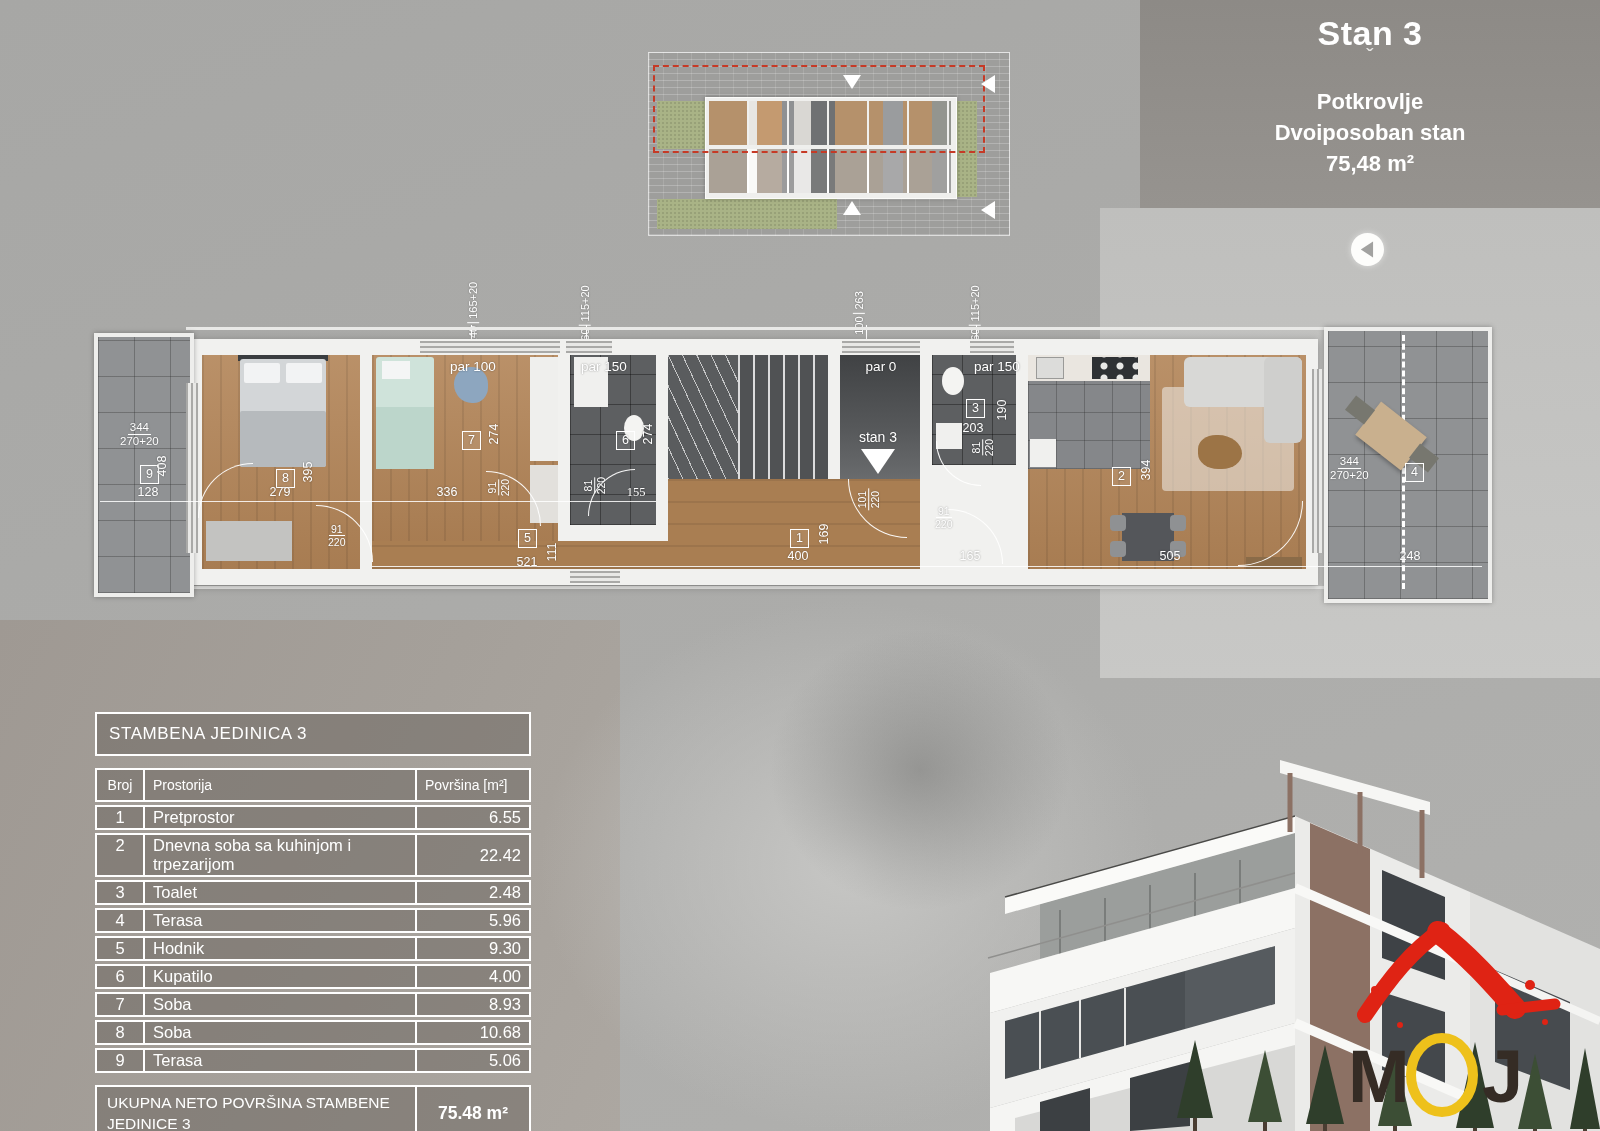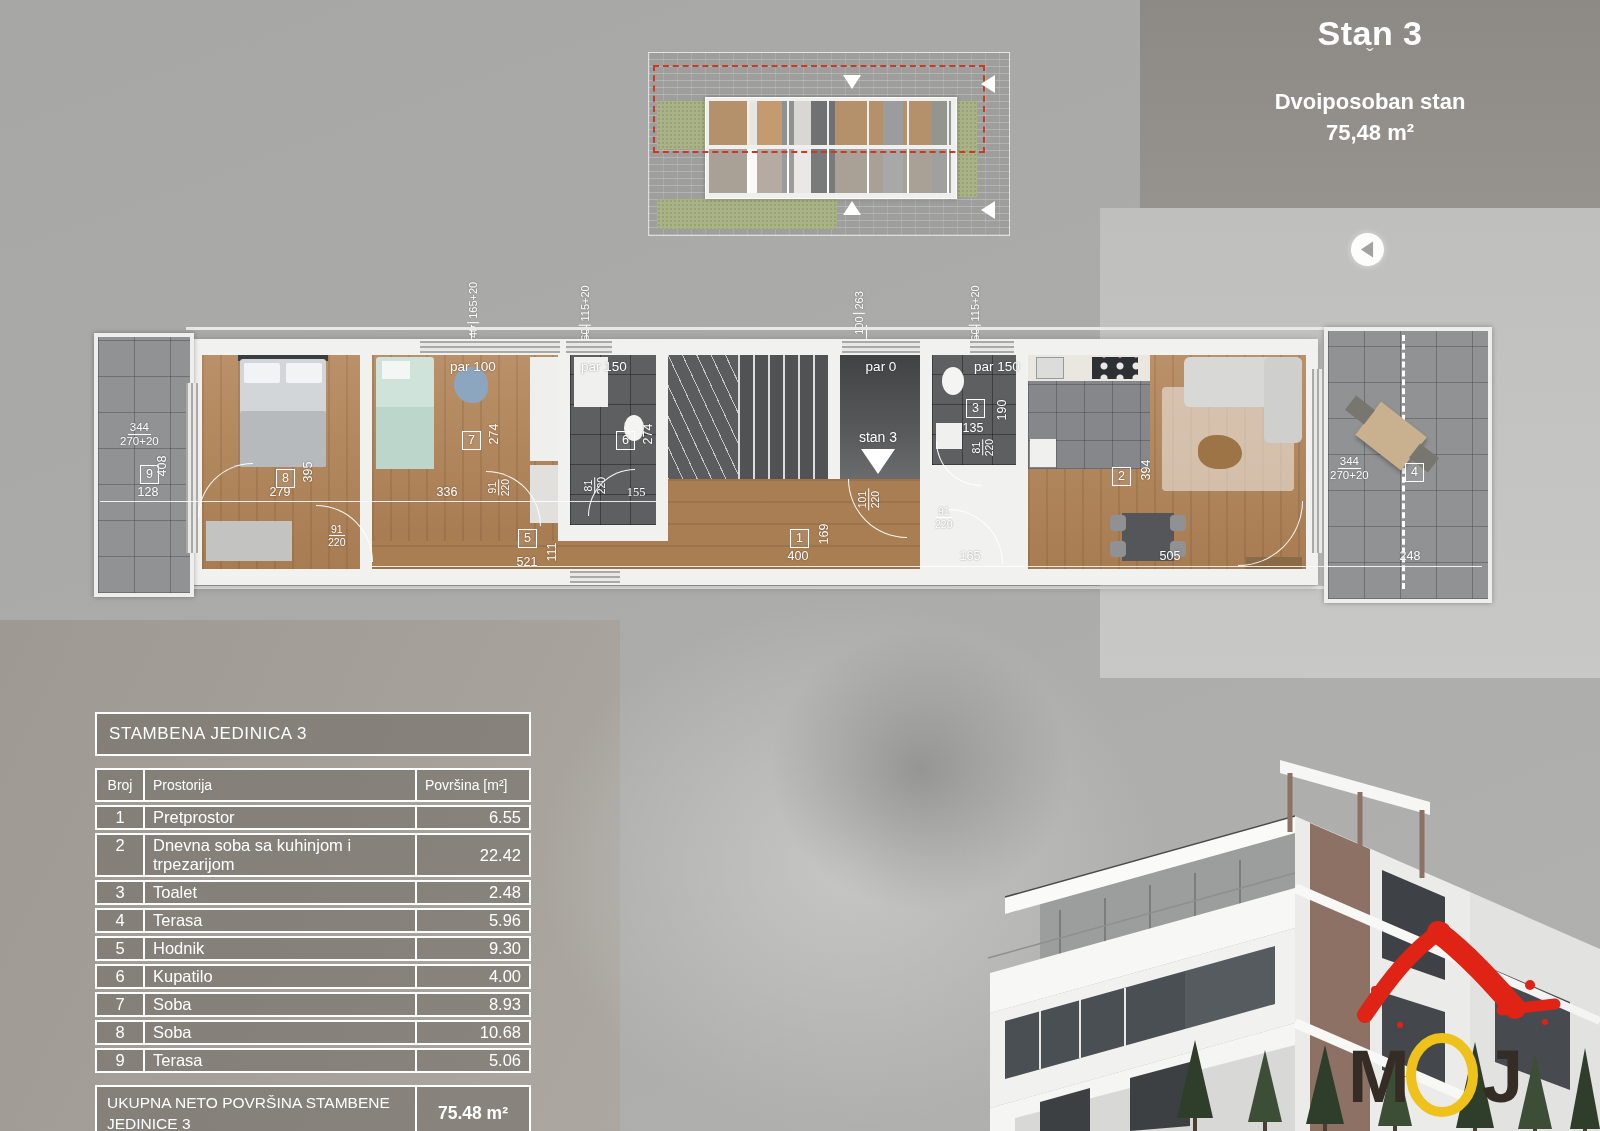--- a/index.html
+++ b/index.html
@@ -125,20 +125,21 @@
   <div class="abs bg-right-panel"></div>
   <div class="abs bg-right-mid"></div>
   <div class="abs bg-bottom-left"></div>
   <div class="abs bg-center-light"></div>
   <div class="abs bg-smudge"></div>
 
   <div class="abs hdr">
     <div class="hdr-title">Stan 3</div>
     <div class="hdr-caret">ˇ</div>
     <div class="hdr-sub">
+      <div>Potkrovlje</div>
       <div>Dvoiposoban stan</div>
       <div>75,48 m²</div>
     </div>
   </div>
   <div class="abs backbtn">
     <div class="tri"></div>
   </div>
 
   <div class="abs mini">
     <div class="grass" style="left:8px;top:48px;width:48px;height:48px;"></div>
@@ -304,21 +305,21 @@
     <div class="vdim" style="left:724px;top:204px;">169</div>
     <div class="hdim" style="left:668px;top:226px;width:80px;">400</div>
     <div class="frac vfrac" style="left:768px;top:164px;font-size:10.5px;">
       <span class="fa">101</span>
         <span>220</span>
       </div>
 
     <div class="par" style="left:872px;top:36px;width:70px;">par 150</div>
     <div class="numbox" style="left:876px;top:76px;">3</div>
     <div class="vdim" style="left:902px;top:80px;">190</div>
-    <div class="hdim" style="left:860px;top:98px;width:46px;">135</div>
+    <div class="hdim" style="left:860px;top:98px;width:46px;">203</div>
     <div class="frac vfrac" style="left:884px;top:112px;font-size:10.5px;">
       <span class="fa">81</span>
         <span>220</span>
       </div>
 
     <div class="numbox" style="left:1022px;top:144px;">2</div>
     <div class="vdim" style="left:1046px;top:140px;">394</div>
     <div class="hdim" style="left:1040px;top:226px;width:80px;">505</div>
     <div class="hdim" style="left:850px;top:226px;width:60px;">165</div>
     <div class="frac" style="left:845px;top:182px;font-size:10.5px;">

